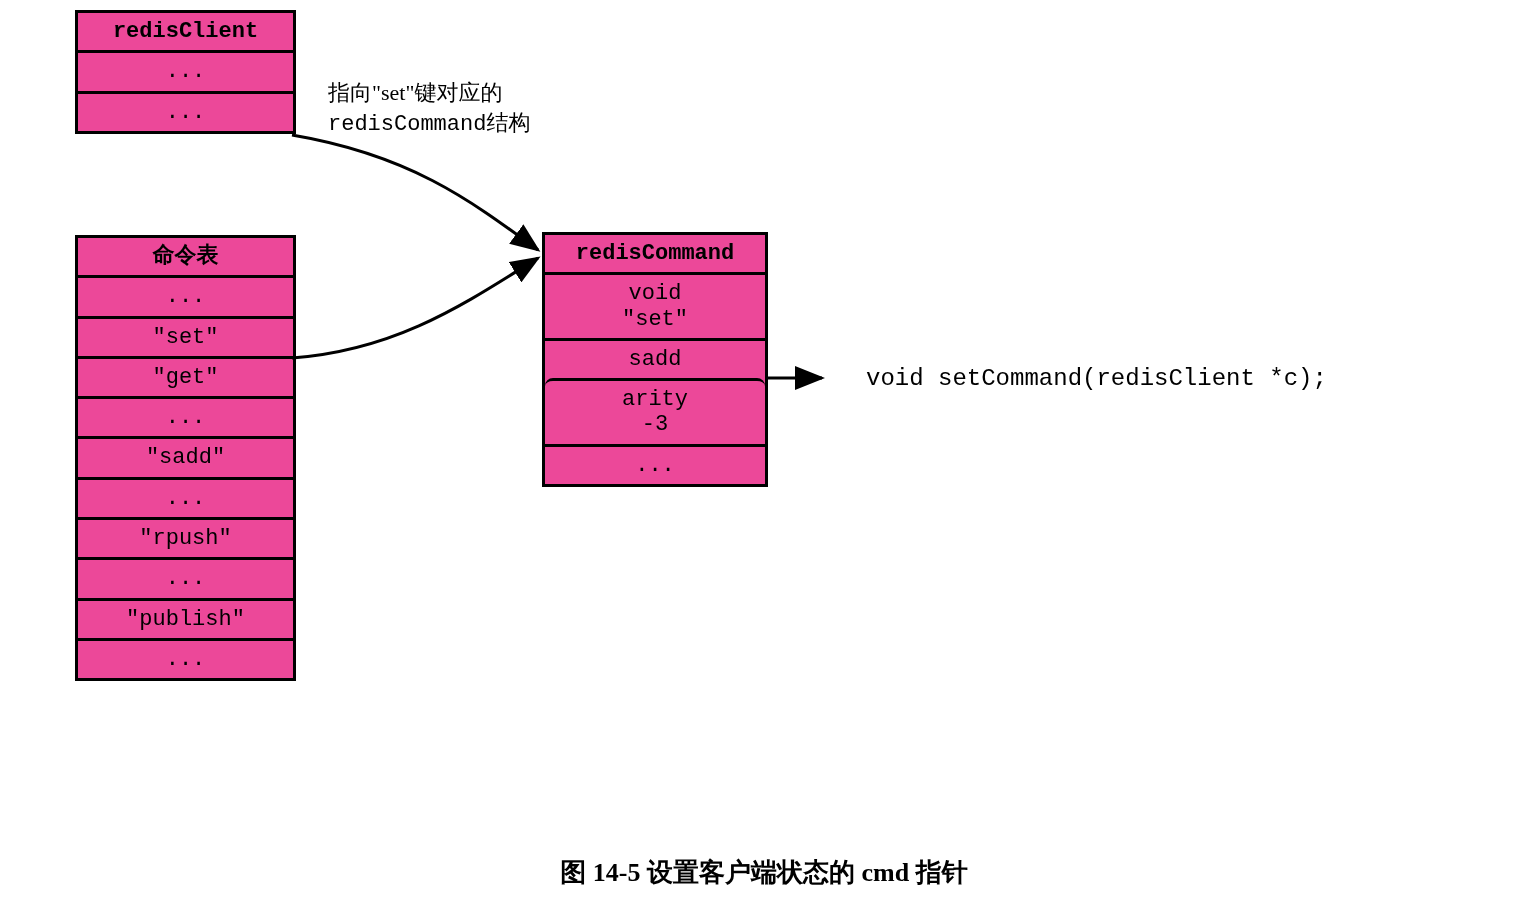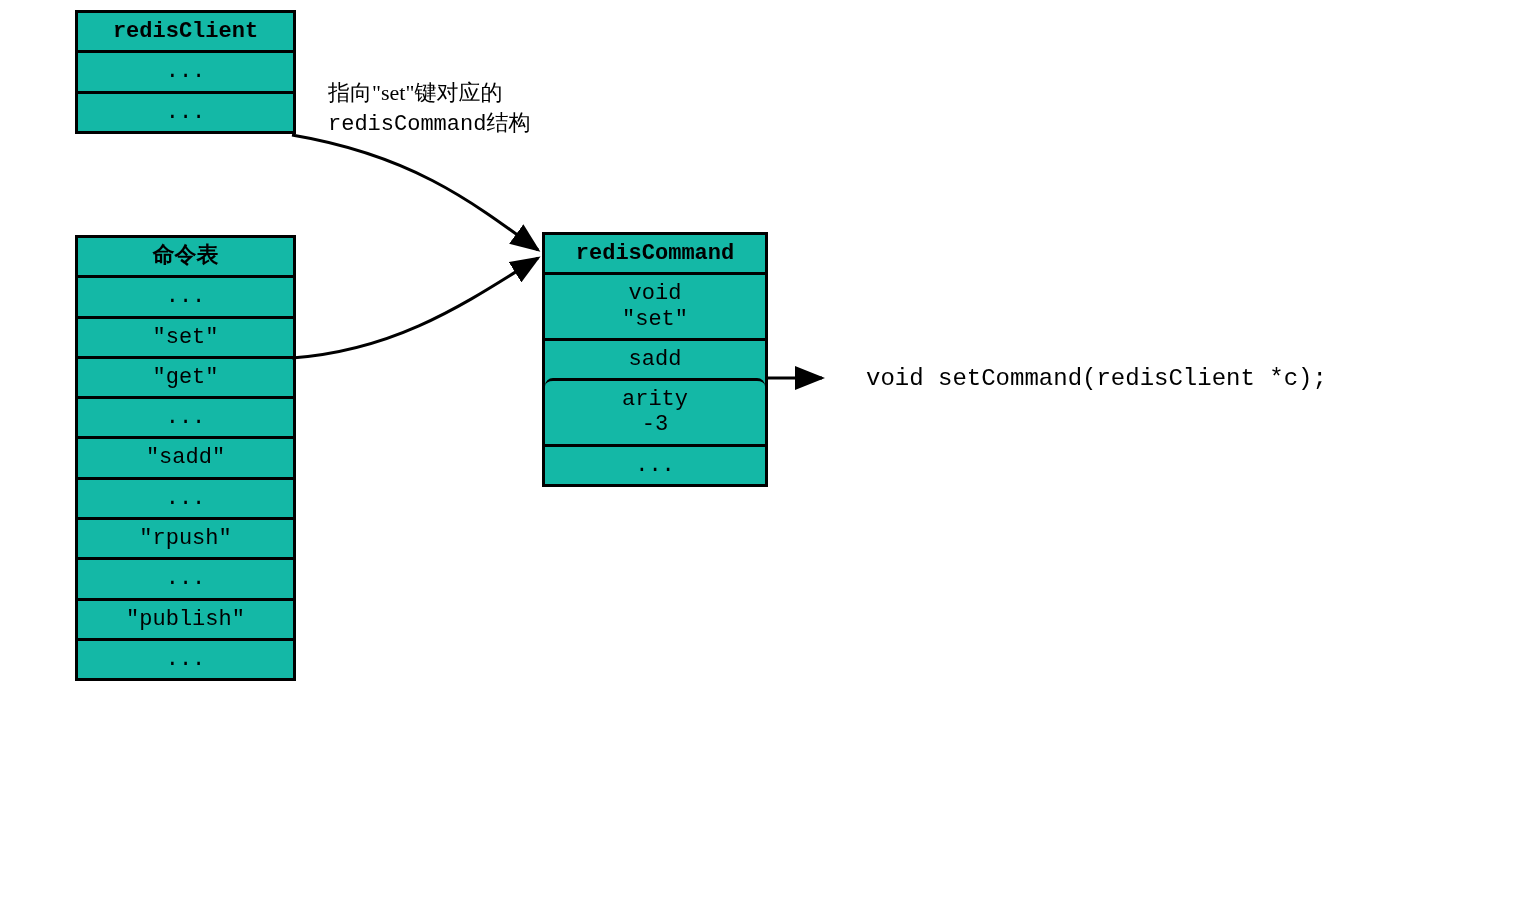--- a/index.html
+++ b/index.html
@@ -9,21 +9,21 @@
     font-family: "Times New Roman", "SimSun", serif;
   }
   .canvas {
     position: relative;
     width: 1528px;
     height: 924px;
   }
   .struct-table {
     position: absolute;
     border: 3px solid #000;
-    background: #14b8a6;
+    background: #ec4899;
   }
   .struct-table .cell {
     border-top: 3px solid #000;
     text-align: center;
     font-family: "Courier New", monospace;
     font-size: 22px;
     line-height: 1.15;
     padding: 6px 4px;
   }
   .struct-table .cell.header {
@@ -94,20 +94,21 @@
     <div class="cell">...</div>
   </div>
 
   <div class="annotation" style="left:328px; top:78px;">
     <span>指向"set"键对应的</span><br>
     <span class="mono">redisCommand</span><span>结构</span>
   </div>
 
   <div class="func-sig" style="left:832px; top:365px;">void setCommand(redisClient *c);</div>
 
+  <div class="caption" style="top:855px;">图 14-5  设置客户端状态的 cmd 指针</div>
 
   <svg class="arrows">
     <defs>
       <marker id="arrowhead" markerWidth="10" markerHeight="8" refX="9" refY="4" orient="auto">
         <polygon points="0 0, 10 4, 0 8" fill="#000"></polygon>
       </marker>
     </defs>
 
     <path d="M 292 135 C 410 155, 470 200, 538 250" stroke="#000" stroke-width="3" fill="none" marker-end="url(#arrowhead)"></path>
 

